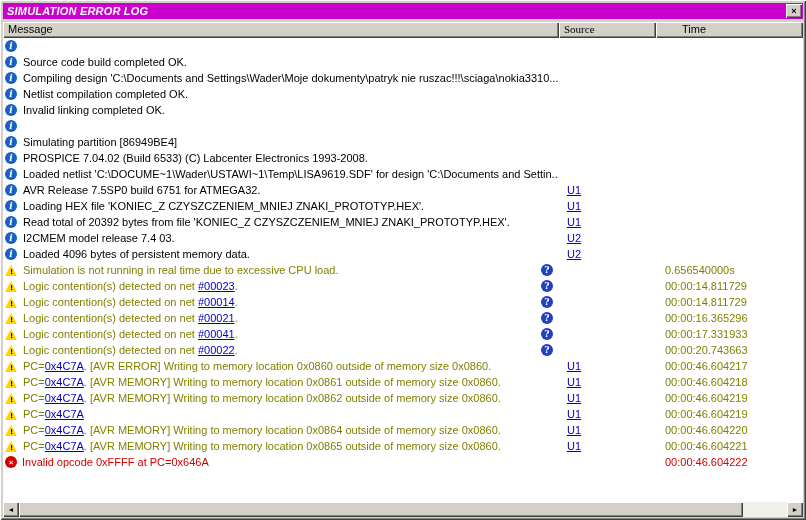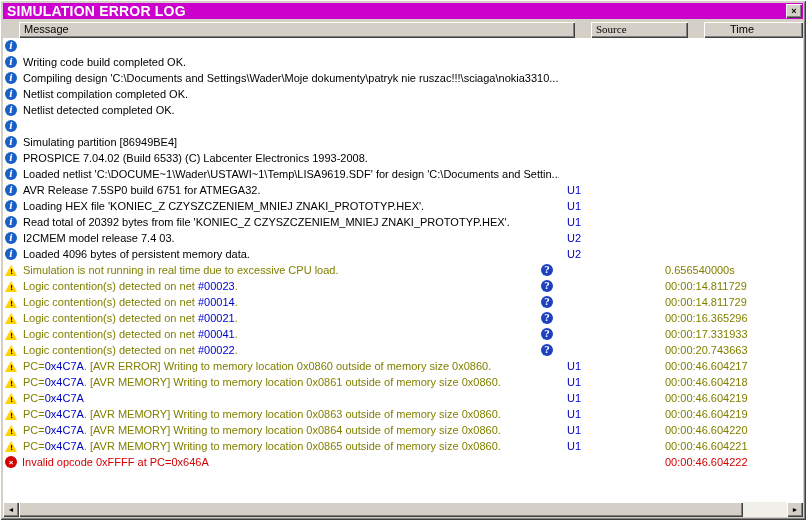--- a/index.html
+++ b/index.html
@@ -6,30 +6,30 @@
   .window {
     width:806px; height:520px; box-sizing:border-box; padding:3px;
     background:var(--chrome,#D4D0C8);
     box-shadow: inset 1px 1px 0 #ffffff, inset -1px -1px 0 #404040,
                 inset 2px 2px 0 var(--chrome,#D4D0C8), inset -2px -2px 0 #808080;
     font-family:"Liberation Sans","DejaVu Sans",sans-serif; font-size:11px;
     display:flex; flex-direction:column; position:relative;
   }
   .titlebar { flex:none; height:16px; background:var(--titlebar,#CC00CC);
     display:flex; align-items:center; padding:0 1px 0 4px; margin-bottom:3px; }
-  .title-text { flex:1; color:#ffffff; font-weight:bold; font-size:14px; letter-spacing:.2px;
-    white-space:nowrap; overflow:hidden; }
+  .title-text { flex:1; color:#ffffff; font-weight:bold; font-size:11px; letter-spacing:.2px;
+    white-space:nowrap; overflow:hidden;font-style:italic; }
   .close-btn { width:16px; height:14px; background:var(--chrome,#D4D0C8);
     box-shadow: inset 1px 1px 0 #ffffff, inset -1px -1px 0 #404040, inset -2px -2px 0 #808080;
     display:flex; align-items:center; justify-content:center;
     font-size:9px; font-weight:bold; color:#000; cursor:pointer; }
   .header { flex:none; display:flex; height:16px; }
   .hcell { box-sizing:border-box; background:var(--chrome,#D4D0C8);
     box-shadow: inset 1px 1px 0 #ffffff, inset -1px -1px 0 #404040, inset -2px -2px 0 #808080;
-    padding:1px 0 0 5px; white-space:nowrap; overflow:hidden; cursor:default;margin-left:16px; }
+    padding:1px 0 0 5px; white-space:nowrap; overflow:hidden; cursor:default; }
   .col-msg { width:556px; }
   .col-src { width:97px;font-family:Liberation Serif, serif; }
   .col-time { flex:1;padding-left:26px; }
   .log-list { flex:1; background:#ffffff; overflow:hidden; }
   .log-row { display:flex; height:16px; align-items:center; cursor:default; }
   .cell { box-sizing:border-box; }
   .cell-msg { width:556px; display:flex; align-items:center; white-space:pre; overflow:hidden; }
   .cell-src { width:97px; padding-left:8px; white-space:nowrap; overflow:hidden; }
   .cell-time { flex:1; padding-left:9px; white-space:nowrap; overflow:hidden; }
   .row-icon { flex:none; width:13px; height:13px; margin:0 5px 0 2px;
@@ -41,21 +41,21 @@
   .icon-warning { font-size:8px; color:#000; align-items:flex-end; padding-bottom:1px; }
   .icon-warning::before { content:""; position:absolute; left:0; top:1px; width:0; height:0; z-index:-1;
     border-left:6.5px solid transparent; border-right:6.5px solid transparent;
     border-bottom:11px solid var(--warning_icon,#FFD200); }
   .icon-error { width:12px; height:12px; border-radius:50%;
     background:var(--error_icon,#D40000); color:#fff; font-size:8px; }
   .q-icon { flex:none; margin-left:auto; margin-right:6px; width:12px; height:12px; border-radius:50%;
     background:var(--question_icon,#2040C0); color:#fff; font-weight:bold; font-size:9px;
     display:flex; align-items:center; justify-content:center;
     font-family:"DejaVu Serif",serif; cursor:pointer; }
-  .msg-link, .src-link { color:var(--link,#0000CC); cursor:pointer; }
+  .msg-link, .src-link { color:var(--link,#0000CC); text-decoration:underline; cursor:pointer; }
   .tone-warn .msg-pre, .tone-warn .msg-post, .tone-warn .cell-time { color:var(--warning_text,#808000); }
   .tone-error .msg-pre, .tone-error .msg-post, .tone-error .cell-time { color:var(--error_text,#D40000); }
   .hscroll { flex:none; height:15px; display:flex; background:var(--chrome,#D4D0C8); }
   .scroll-btn { flex:none; width:16px; height:15px; background:var(--chrome,#D4D0C8);
     box-shadow: inset 1px 1px 0 #ffffff, inset -1px -1px 0 #404040, inset -2px -2px 0 #808080;
     display:flex; align-items:center; justify-content:center; font-size:7px; color:#000; cursor:pointer; }
   .scroll-thumb { flex:1; background:var(--chrome,#D4D0C8);
     box-shadow: inset 1px 1px 0 #ffffff, inset -1px -1px 0 #404040, inset -2px -2px 0 #808080; cursor:pointer; }
   .scroll-track { flex:none; width:44px; background:#F1EFE9; cursor:pointer; }
 </style>
@@ -81,21 +81,21 @@
       
     </div>
     <div class="cell cell-src">
       
     </div>
     <div class="cell cell-time"></div>
   </div>
       <div class="log-row tone-info">
     <div class="cell cell-msg">
       <span class="row-icon icon-info">i</span>
-      <span class="msg-pre">Writing code build completed OK.</span>
+      <span class="msg-pre">Source code build completed OK.</span>
       
       
       
     </div>
     <div class="cell cell-src">
       
     </div>
     <div class="cell cell-time"></div>
   </div>
       <div class="log-row tone-info">
@@ -120,21 +120,21 @@
       
     </div>
     <div class="cell cell-src">
       
     </div>
     <div class="cell cell-time"></div>
   </div>
       <div class="log-row tone-info">
     <div class="cell cell-msg">
       <span class="row-icon icon-info">i</span>
-      <span class="msg-pre">Netlist detected completed OK.</span>
+      <span class="msg-pre">Invalid linking completed OK.</span>
       
       
       
     </div>
     <div class="cell cell-src">
       
     </div>
     <div class="cell cell-time"></div>
   </div>
       <div class="log-row tone-info">
@@ -355,33 +355,33 @@
     <div class="cell cell-src">
       <span class="src-link">U1</span>
     </div>
     <div class="cell cell-time">00:00:46.604218</div>
   </div>
       <div class="log-row tone-warn">
     <div class="cell cell-msg">
       <span class="row-icon icon-warning">!</span>
       <span class="msg-pre">PC=</span>
       <span class="msg-link">0x4C7A</span>
+      <span class="msg-post">. [AVR MEMORY] Writing to memory location 0x0862 outside of memory size 0x0860.</span>
       
     </div>
     <div class="cell cell-src">
       <span class="src-link">U1</span>
     </div>
     <div class="cell cell-time">00:00:46.604219</div>
   </div>
       <div class="log-row tone-warn">
     <div class="cell cell-msg">
       <span class="row-icon icon-warning">!</span>
       <span class="msg-pre">PC=</span>
       <span class="msg-link">0x4C7A</span>
-      <span class="msg-post">. [AVR MEMORY] Writing to memory location 0x0863 outside of memory size 0x0860.</span>
       
     </div>
     <div class="cell cell-src">
       <span class="src-link">U1</span>
     </div>
     <div class="cell cell-time">00:00:46.604219</div>
   </div>
       <div class="log-row tone-warn">
     <div class="cell cell-msg">
       <span class="row-icon icon-warning">!</span>

